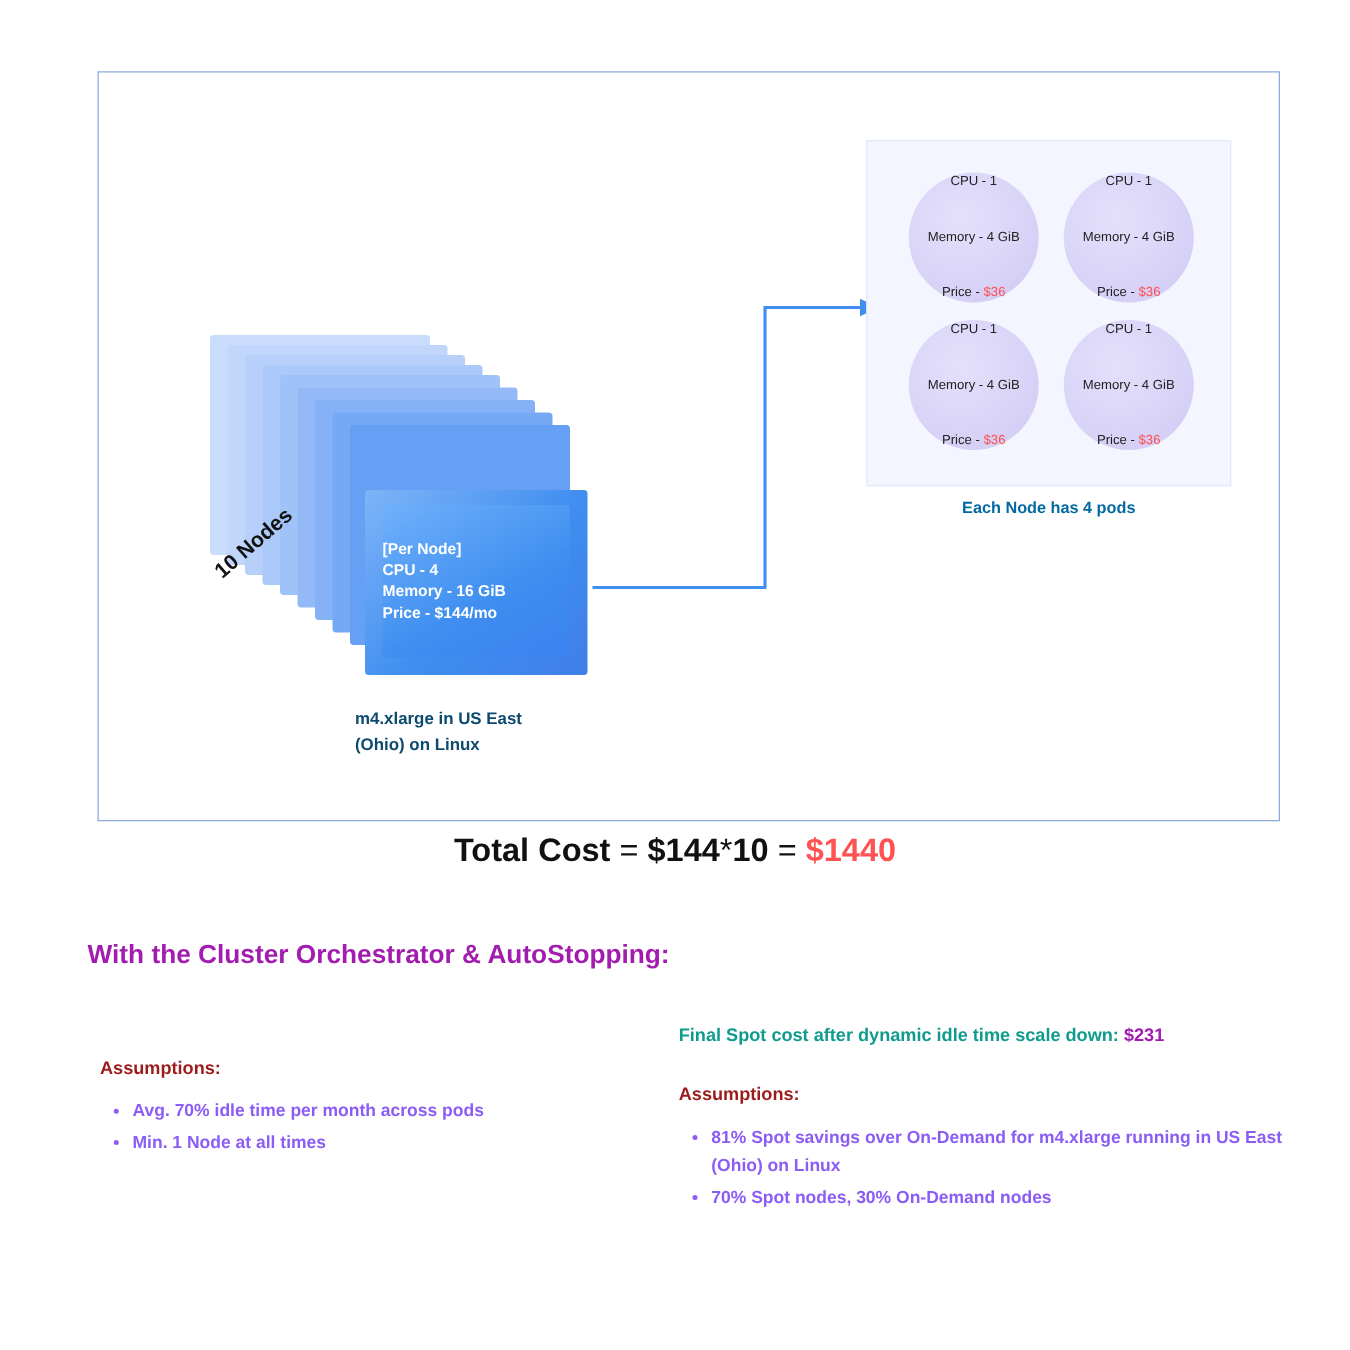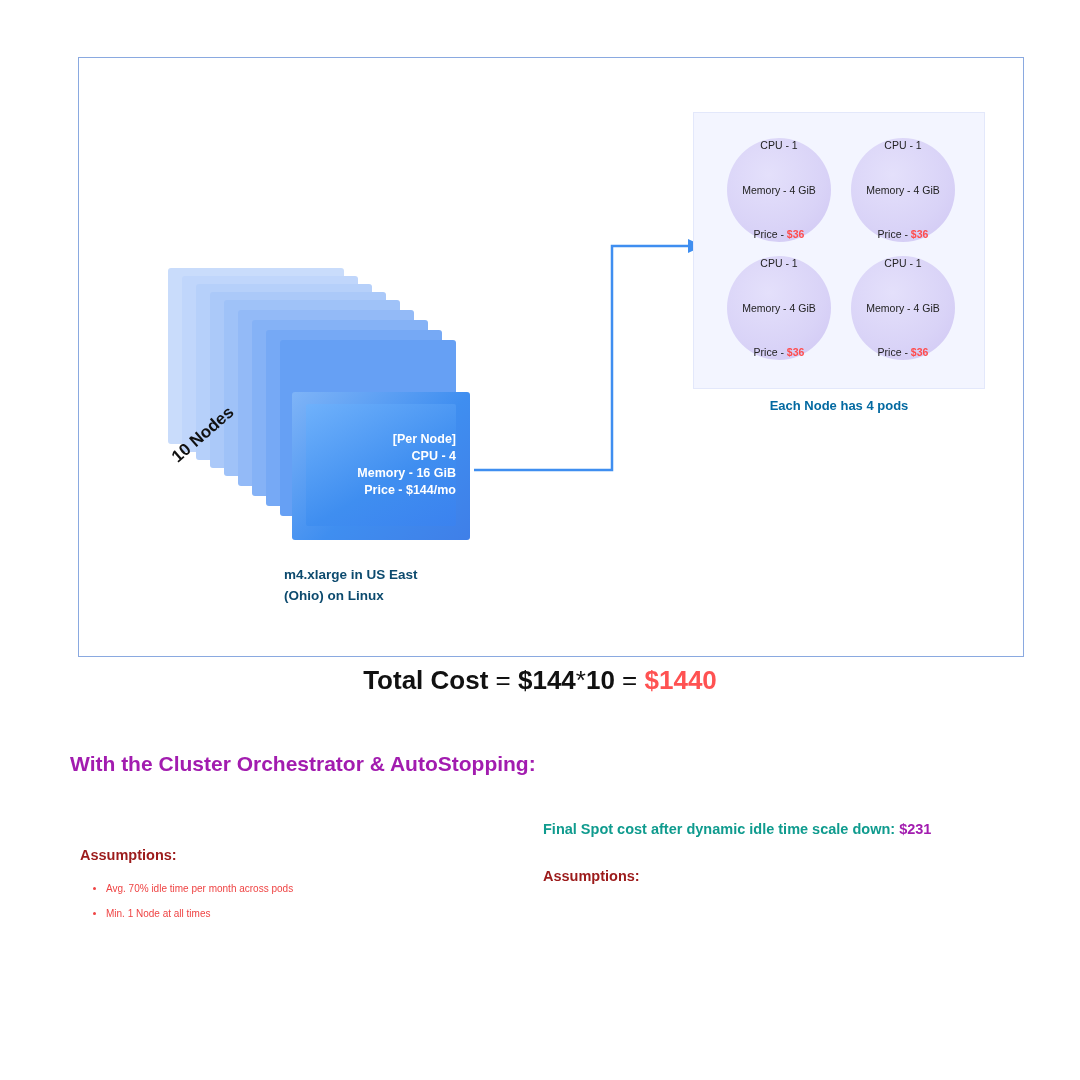--- a/index.html
+++ b/index.html
@@ -61,21 +61,21 @@
     height: 122px;
     background: linear-gradient(150deg, #6fb1fb 0%, #3f8ef0 60%, #3b82ef 100%);
     border-radius: 2px;
     color: #ffffff;
     font-size: 12.5px;
     font-weight: bold;
     line-height: 17px;
     text-align: center;
     display: flex;
     flex-direction: column;
-    align-items: flex-end;
+    align-items: flex-start;
     justify-content: center;
   }
 
   .nodes-label {
     position: absolute;
     left: 168px;
     top: 452px;
     font-size: 17px;
     font-weight: bold;
     color: #111;
@@ -115,21 +115,21 @@
     background: radial-gradient(circle at 40% 35%, #e4e0fb 0%, #d9d3f7 60%, #cfc6f3 100%);
     display: flex;
     flex-direction: column;
     align-items: center;
     justify-content: space-between;
     font-size: 10.5px;
     line-height: 15px;
     color: #222;
     text-align: center;
   }
-  .pod .price-val { color: #ff4d4d; font-weight: bold; margin-top: 16px; }
+  .pod .price-val { color: #ff4d4d; font-weight: normal; margin-top: 16px; }
   .pod-1 { left: 727px; top: 138px; }
   .pod-2 { left: 851px; top: 138px; }
   .pod-3 { left: 727px; top: 256px; }
   .pod-4 { left: 851px; top: 256px; }
 
   .pods-caption {
     position: absolute;
     left: 693px;
     top: 398px;
     width: 292px;
@@ -185,23 +185,23 @@
   .teal { color: #0f9b8e; font-weight: bold; }
   .green { color: #a21caf; font-weight: bold; }
   .assumptions-title {
     color: #9c1b1b;
     font-weight: bold;
     margin-top: 26px;
   }
   .assumptions-list {
     margin: 10px 0 0 0;
     padding-left: 26px;
-    font-weight: normal;
-    color: #ef4444;
-    font-size: 10px;
+    font-weight: bold;
+    color: #8b5cf6;
+    font-size: 14px;
     line-height: 23px;
   }
   .assumptions-list li { margin-bottom: 2px; }
   .col-right .assumptions-title { margin-top: 24px; }
 </style>
 </head>
 <body>
 
 <div class="diagram-frame"></div>
 
@@ -278,13 +278,17 @@
     <li>Avg. 70% idle time per month across pods</li>
     <li>Min. 1 Node at all times</li>
   </ul>
 </div>
 
 <div class="col col-right">
   <div>
     <span class="teal">Final Spot cost after dynamic idle time scale down: </span><span class="green">$231</span>
   </div>
   <div class="assumptions-title">Assumptions:</div>
+  <ul class="assumptions-list">
+    <li>81% Spot savings over On-Demand for m4.xlarge running in US East (Ohio) on Linux</li>
+    <li>70% Spot nodes, 30% On-Demand nodes</li>
+  </ul>
 </div>
 
 </body></html>

